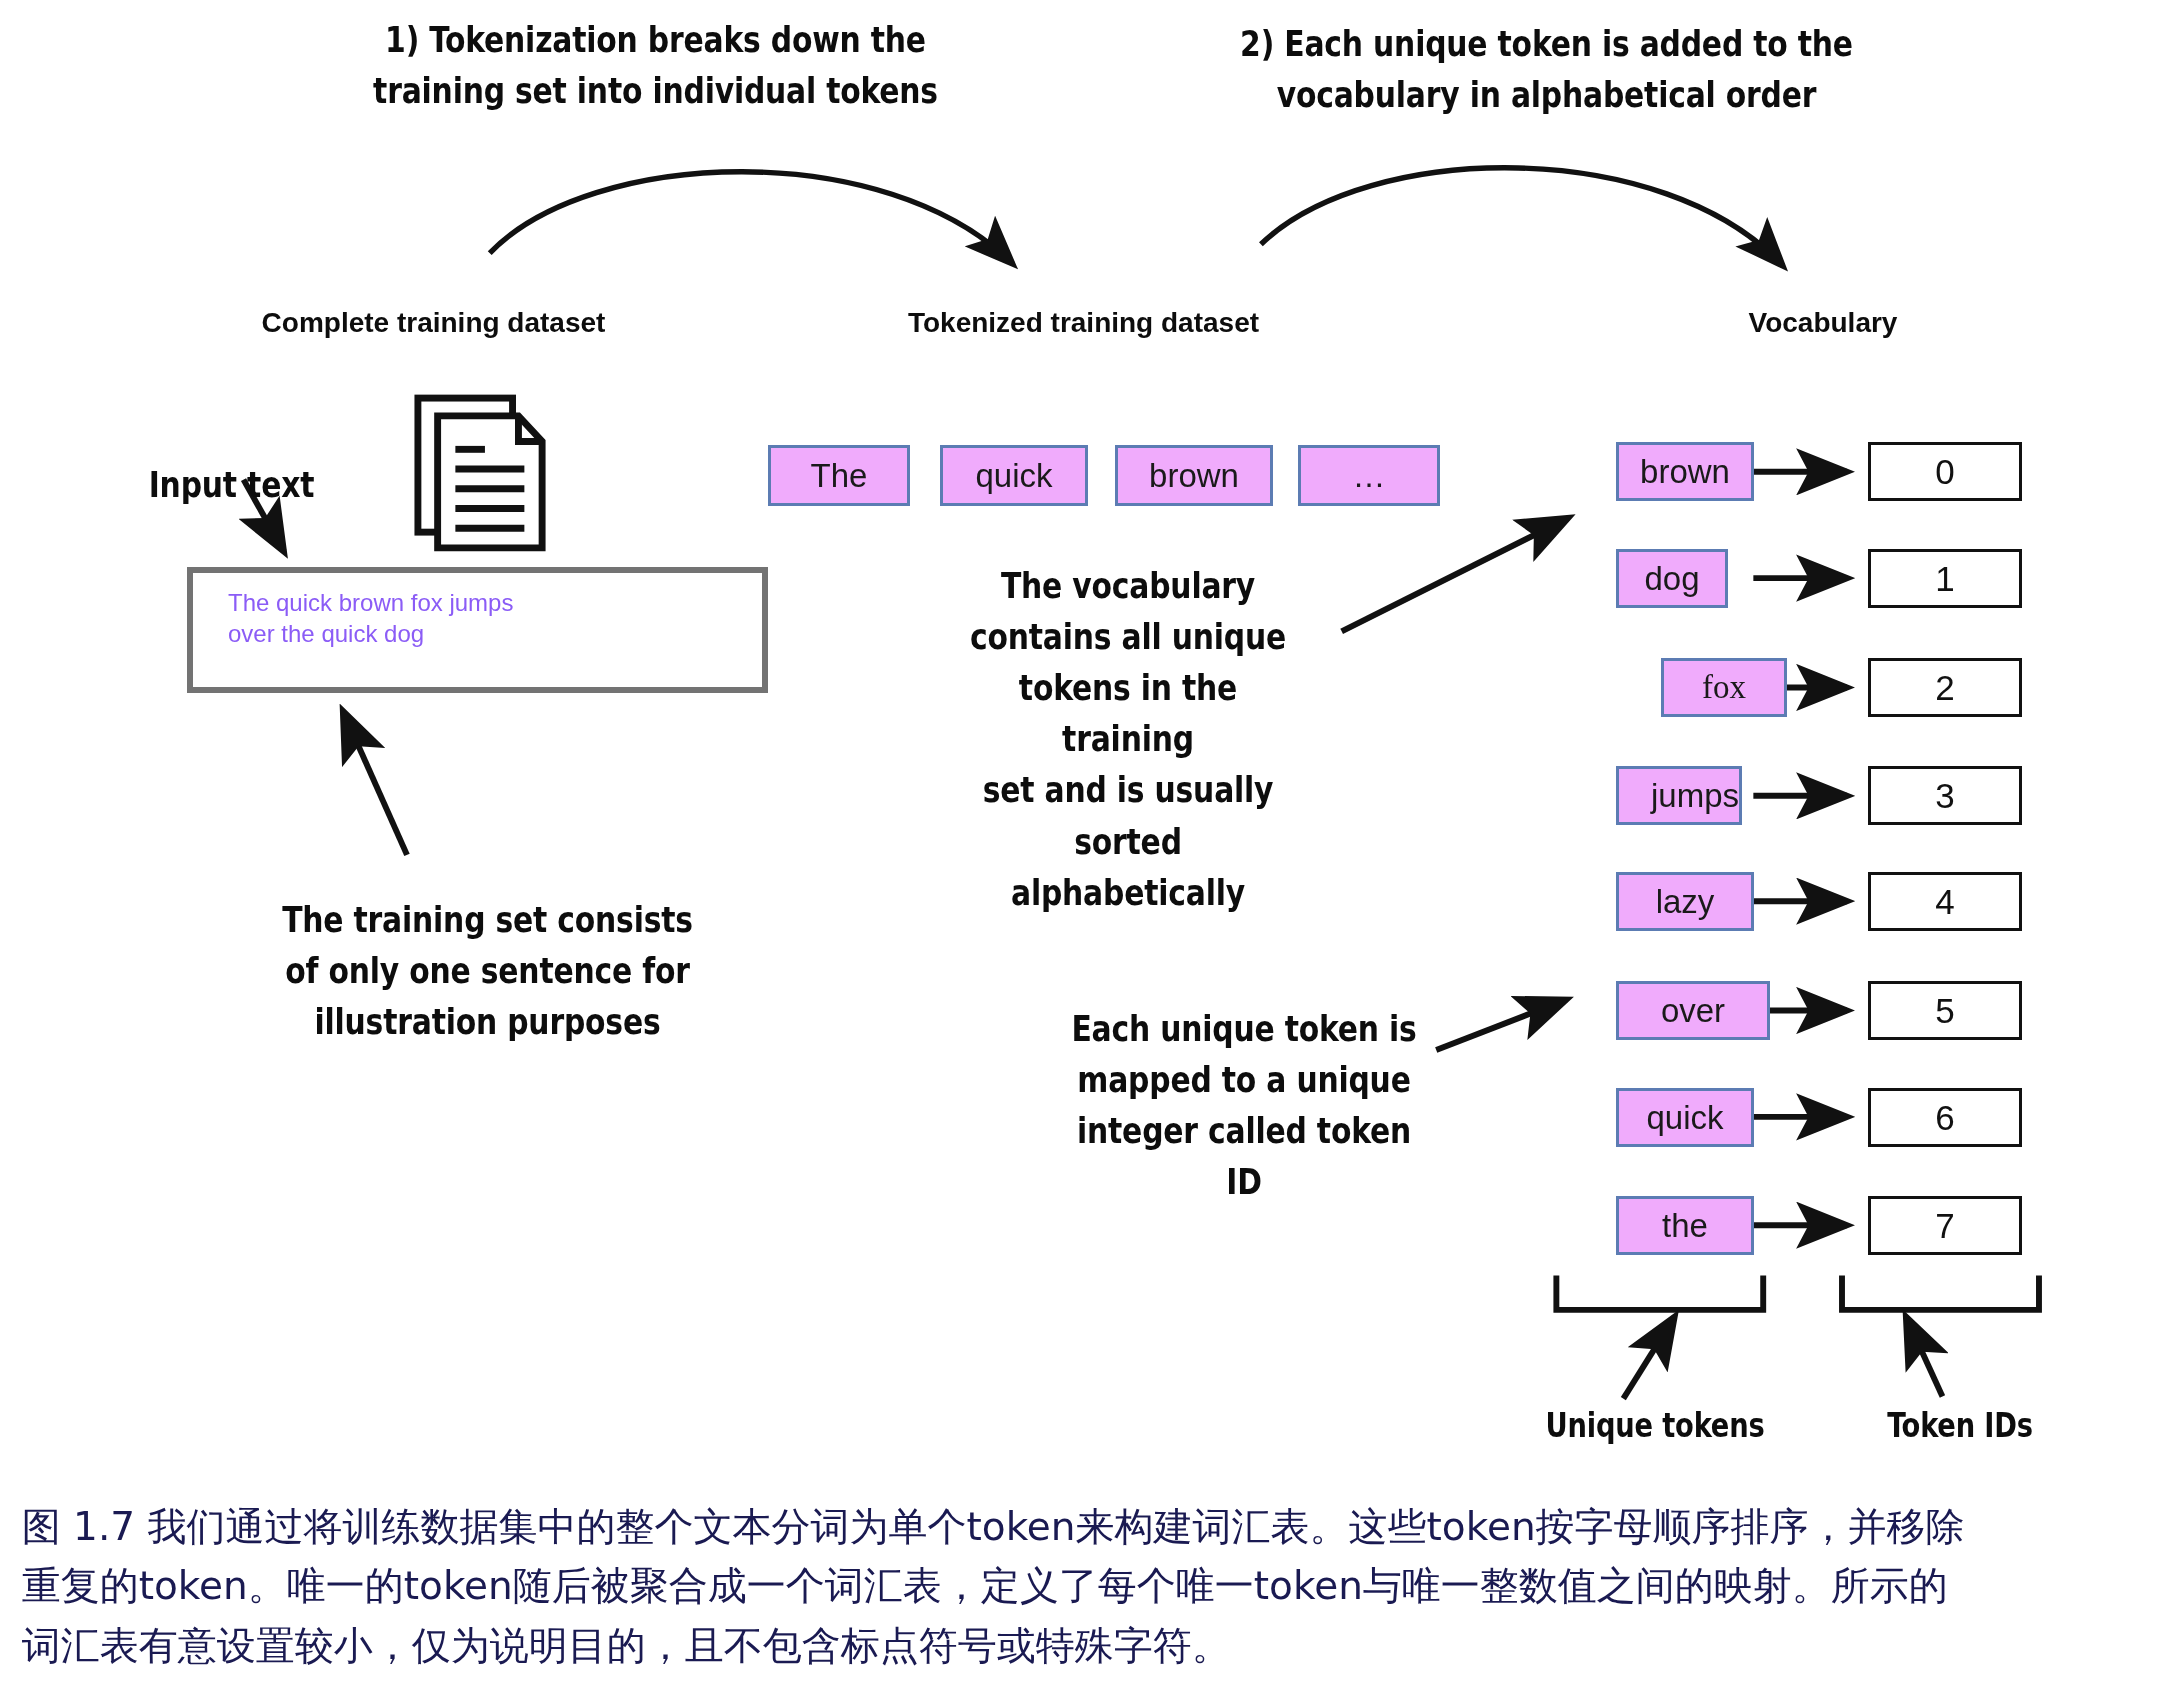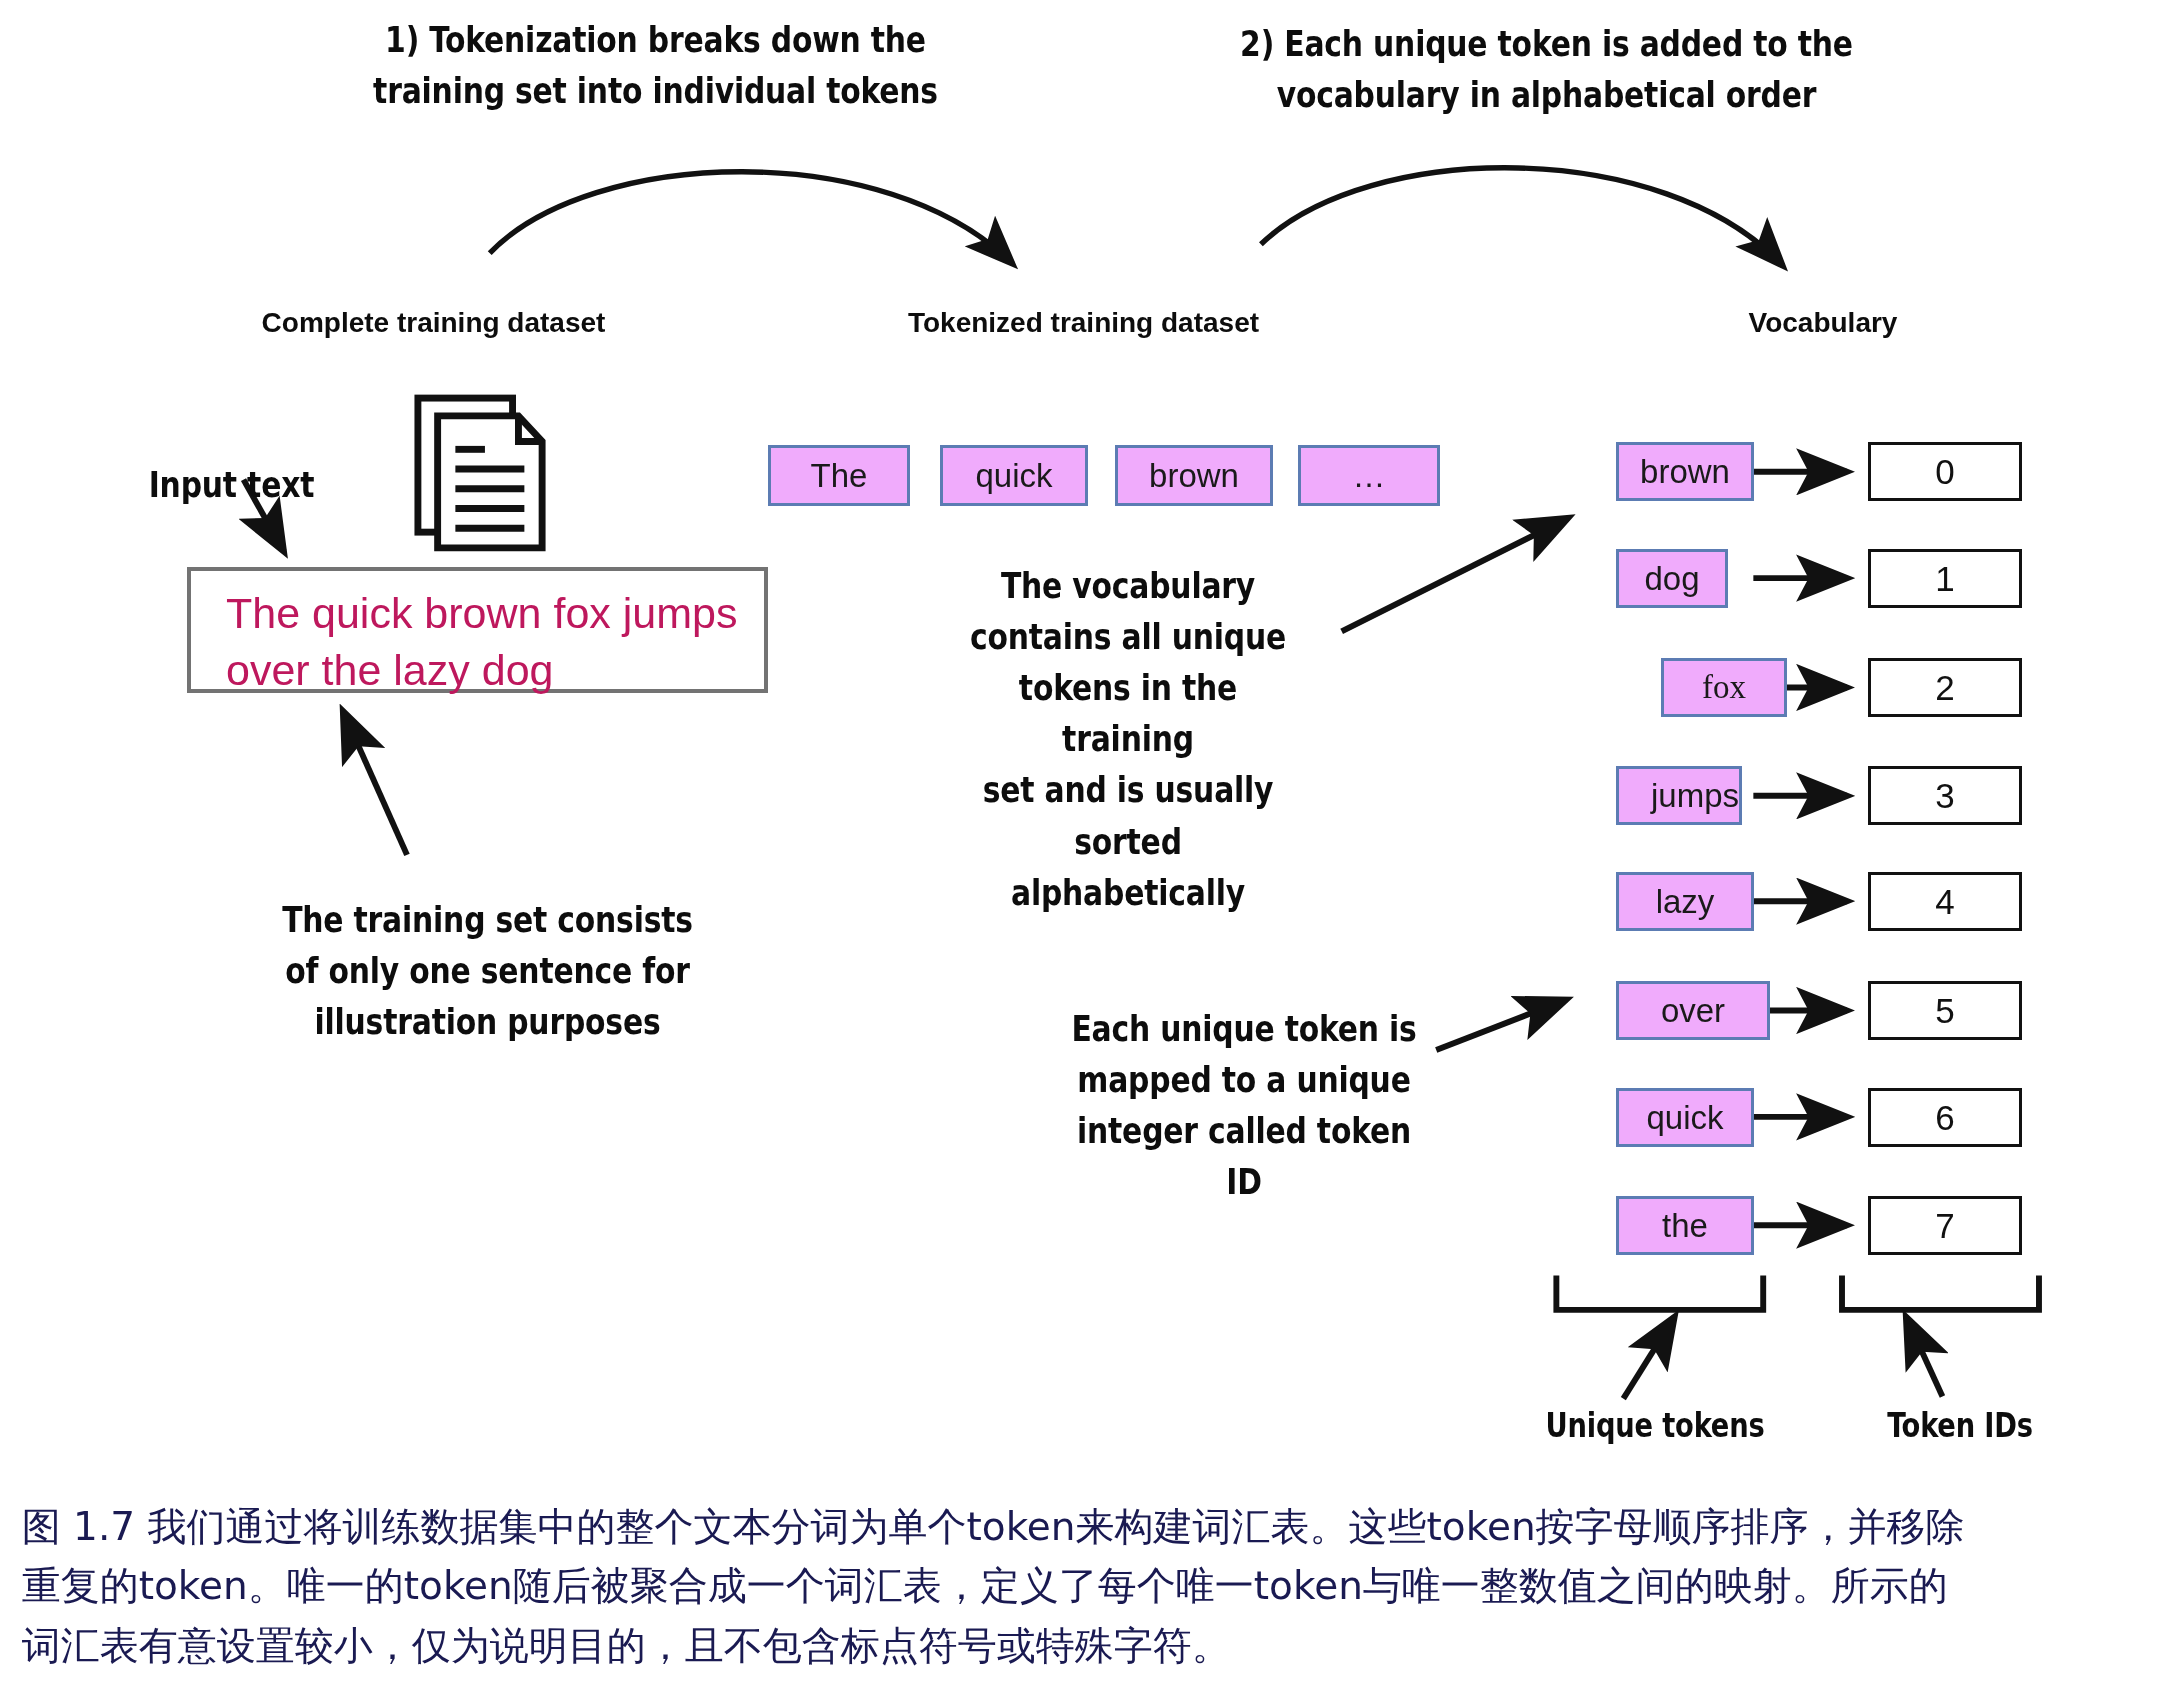--- a/index.html
+++ b/index.html
@@ -42,23 +42,23 @@
   .blackbox{
     box-sizing:border-box;
     border:3.9px solid #111111;
     background:#ffffff;
     display:flex;align-items:center;justify-content:center;
     font-size:35px;color:#111;
     font-family:"Liberation Sans","DejaVu Sans",sans-serif;
   }
   .inputbox{
     box-sizing:border-box;
-    border:4px solid #737373;
+    border:6px solid #737373;
     background:#ffffff;
-    font-size:43px;line-height:1.32;color:#be185d;
+    font-size:24px;line-height:1.32;color:#8b5cf6;
     padding:13.8px 0 13.8px 35px;
     font-family:"Liberation Sans","DejaVu Sans",sans-serif;
   }
 
   
   .caption{
     position:absolute;
     left:21.7px; top:1497px; width:2144px;
     font-family:"DejaVu Sans","Liberation Sans",sans-serif;
     font-size:39px;
@@ -139,21 +139,21 @@
       <line x1="44" y1="116" x2="114" y2="116"></line>
       <line x1="44" y1="136" x2="114" y2="136"></line>
     </g>
   </svg>
 </div>
 
 <div class="abs ann" style="left:118px;top:459px;width:227px;font-size:36px;">Input text</div>
 
 <div class="abs inputbox" style="left:187px;top:567px;width:581px;height:126px;">
   <div>The quick brown fox jumps</div>
-  <div>over the lazy dog</div>
+  <div>over the quick dog</div>
 </div>
 
 <div class="abs ann" style="left:256px;top:894px;width:463px;font-size:36px;">
   <div>The training set consists</div>
   <div>of only one sentence for</div>
   <div>illustration purposes</div>
 </div>
 
 <div class="abs bluebox" style="left:768px;top:445px;width:142px;height:61px;">
   <span>The</span>

